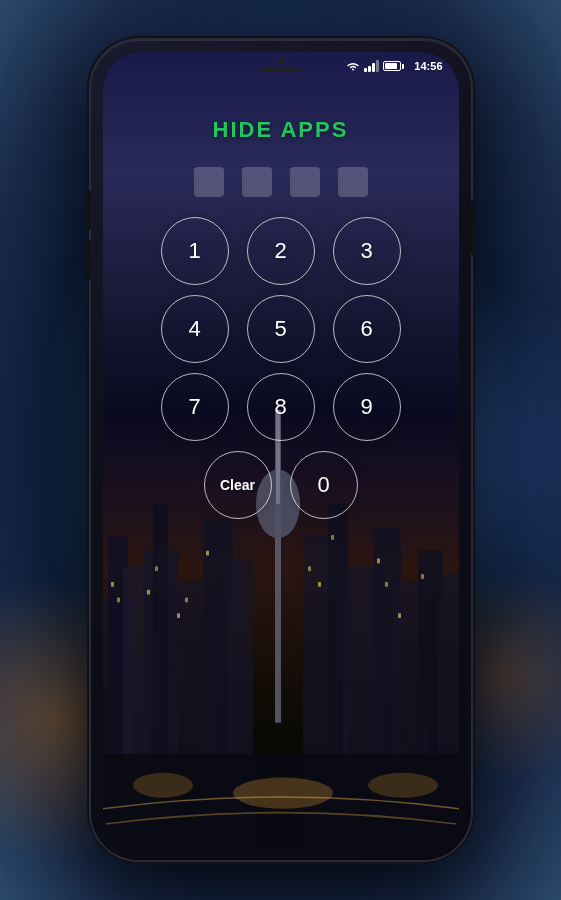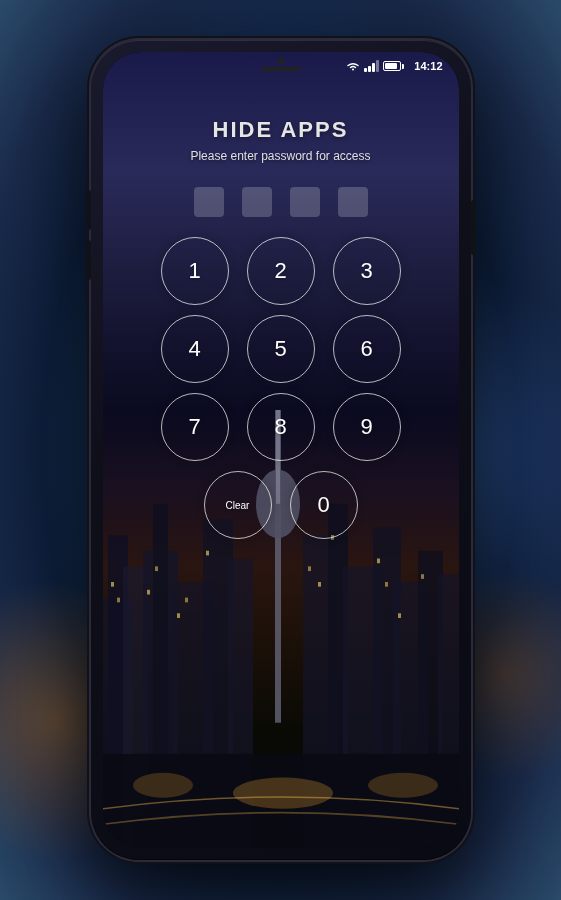--- a/index.html
+++ b/index.html
@@ -187,21 +187,21 @@
     .content {
       position: absolute;
       top: 35px; left: 0; right: 0; bottom: 0;
       display: flex;
       flex-direction: column;
       align-items: center;
       z-index: 10;
     }
 
     .app-title {
-      color: #e5e5e5;
+      color: #22c55e;
       font-size: 22px;
       font-weight: 700;
       letter-spacing: 2px;
       text-align: center;
       margin-top: 30px;
       text-shadow: 0 1px 4px rgba(0,0,0,0.5);
     }
 
     .app-subtitle {
       color: rgba(255,255,255,0.85);
@@ -252,22 +252,22 @@
       display: flex;
       align-items: center;
       justify-content: center;
       text-shadow: 0 1px 3px rgba(0,0,0,0.3);
       box-shadow: 0 0 10px rgba(0,0,0,0.2);
       transition: background 0.1s;
       user-select: none;
     }
 
     .num-btn.action-btn {
-      font-size: 10px;
-      font-weight: 400;
+      font-size: 14px;
+      font-weight: 700;
     }
   </style>
 </head>
 <body>
 
 <div class="bg-blur"></div>
 
 <div class="phone-wrapper">
   <div class="phone-body"></div>
   <div class="btn-vol-up"></div>
@@ -348,27 +348,26 @@
           <div class="signal-bar" style="height:12px;background:rgba(255,255,255,0.4)"></div>
         </div>
 
         <div class="battery-icon">
           <div class="battery-body">
             <div class="battery-fill"></div>
           </div>
           <div class="battery-tip"></div>
         </div>
 
-        <div class="time-display">14:12</div>
+        <div class="time-display">14:56</div>
       </div>
     </div>
 
     <div class="content">
       <div class="app-title">HIDE APPS</div>
-      <div class="app-subtitle">Please enter password for access</div>
 
       <div class="password-dots">
         <div class="pwd-dot"></div>
         <div class="pwd-dot"></div>
         <div class="pwd-dot"></div>
         <div class="pwd-dot"></div>
       </div>
 
       <div class="numpad">
         <div class="numpad-row">

